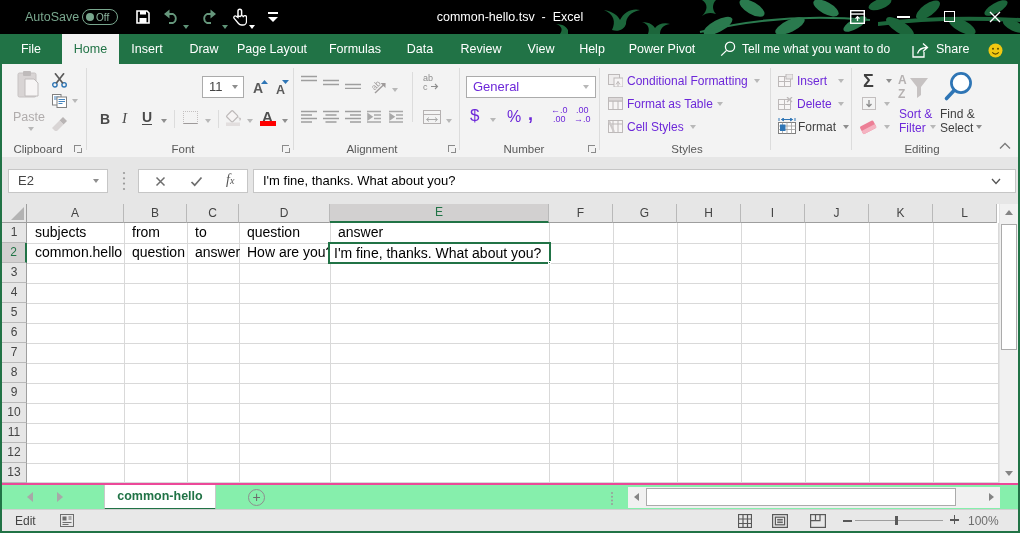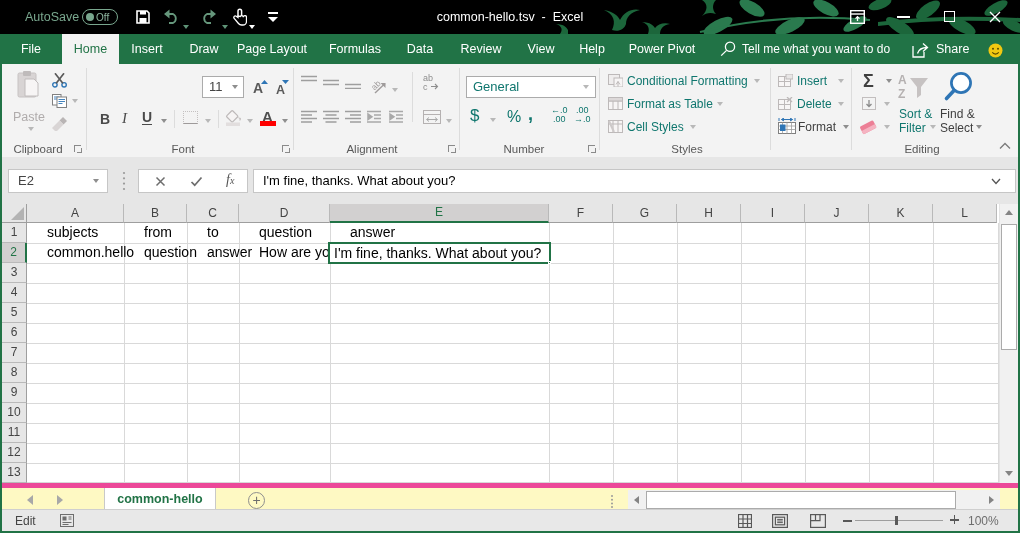--- a/index.html
+++ b/index.html
@@ -10,36 +10,36 @@
   #titlebar { left:0; top:0; width:1020px; height:34px; background:#000000; overflow:hidden; }
   #tabrow { left:0; top:34px; width:1020px; height:30px; background:#217346; }
   .tab { position:absolute; top:0; height:30px; line-height:30px; color:#fff; font-size:12.5px; text-align:center; }
   #ribbon { left:2px; top:64px; width:1016px; height:93px; background:#F3F3F3; }
   .gsep { position:absolute; top:4px; width:1px; height:82px; background:#DCDCDC; }
   .glabel { position:absolute; top:79px; font-size:11.5px; color:#585858; width:120px; text-align:center; }
   .launcher { position:absolute; top:81px; width:8px; height:8px; }
   .launcher:before { content:""; position:absolute; left:0px; top:0px; width:6px; height:6px; border-left:1.2px solid #8a8a8a; border-top:1.2px solid #8a8a8a; }
   .launcher:after { content:""; position:absolute; left:3px; top:3px; width:3.5px; height:3.5px; border-right:1.6px solid #8a8a8a; border-bottom:1.6px solid #8a8a8a; }
   .combo { position:absolute; background:#fff; border:1px solid #ABABAB; font-size:13px; color:#444; }
-  .dis { color:#0f766e; }
+  .dis { color:#6d28d9; }
   .en { color:#3f3f3f; }
   .dw { position:absolute; line-height:0; }
   .darr { display:inline-block; width:0; height:0; border-left:3.5px solid transparent; border-right:3.5px solid transparent; border-top:4px solid #8e8e8e; }
   .darrd { border-top-color:#b8b8b8; }
   
   #formulabar { left:2px; top:157px; width:1016px; height:47px; background:#E6E6E6; }
   
   #grid { left:2px; top:204px; width:997px; height:279px; background:#fff; }
   .colh { position:absolute; top:0; height:19px; background:#E6E6E6; border-right:1px solid #B9B9B9; border-bottom:1px solid #9e9e9e; color:#444; font-size:12px; text-align:center; line-height:19px; }
   .rowh { position:absolute; left:0; width:25px; height:20px; background:#E6E6E6; border-bottom:1px solid #B9B9B9; border-right:1px solid #9e9e9e; color:#444; font-size:12px; text-align:center; line-height:19px; }
-  .cell { position:absolute; height:20px; font-size:14px; color:#000; line-height:19px; padding-left:20px; white-space:nowrap; overflow:visible; }
+  .cell { position:absolute; height:20px; font-size:14px; color:#000; line-height:19px; padding-left:8px; white-space:nowrap; overflow:visible; }
   .vline { position:absolute; top:19px; width:1px; height:260px; background:#D9D9D9; }
   .hline { position:absolute; left:25px; width:972px; height:1px; background:#D9D9D9; }
   
-  #tabbar { left:2px; top:483px; width:1016px; height:26px; background:#fef9c3; border-top:5px solid #ec4899; }
+  #tabbar { left:2px; top:483px; width:1016px; height:26px; background:#86efac; border-top:2px solid #ec4899; }
   #statusbar { left:2px; top:509px; width:1016px; height:22px; background:#E8E8E8; border-top:1px solid #CFCFCF; font-size:12px; color:#444; }
   
   #edgeL { left:0; top:34px; width:2px; height:499px; background:#217346; }
   #edgeR { left:1018px; top:34px; width:2px; height:499px; background:#217346; }
   #edgeB { left:0; top:531px; width:1020px; height:2px; background:#217346; }
 </style>
 </head>
 <body>
 <div class="abs" id="titlebar">
   <svg class="abs" style="left:0;top:0" width="1020" height="34" viewBox="0 0 1020 34">

